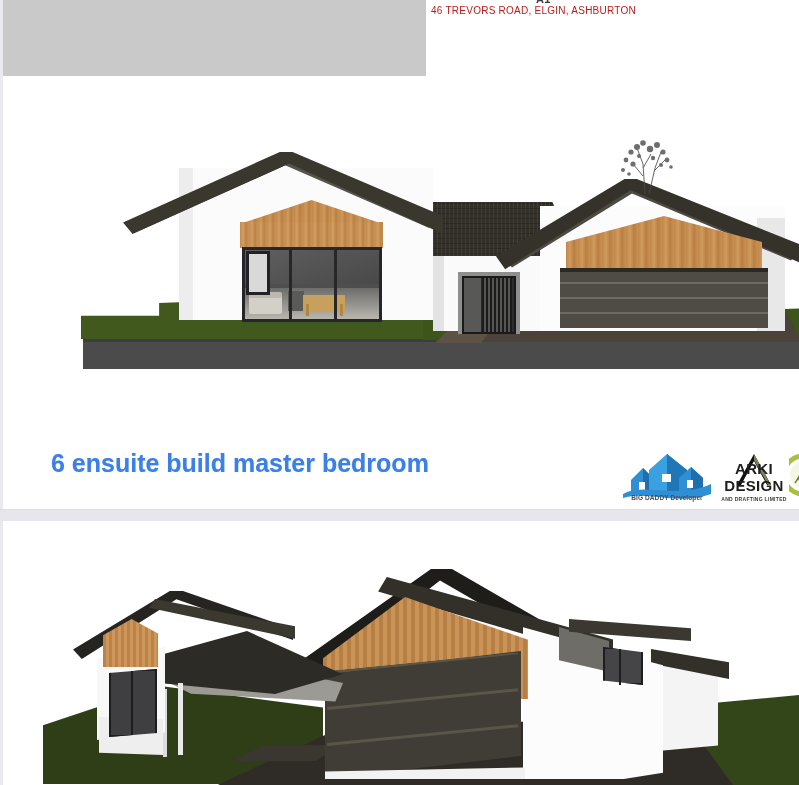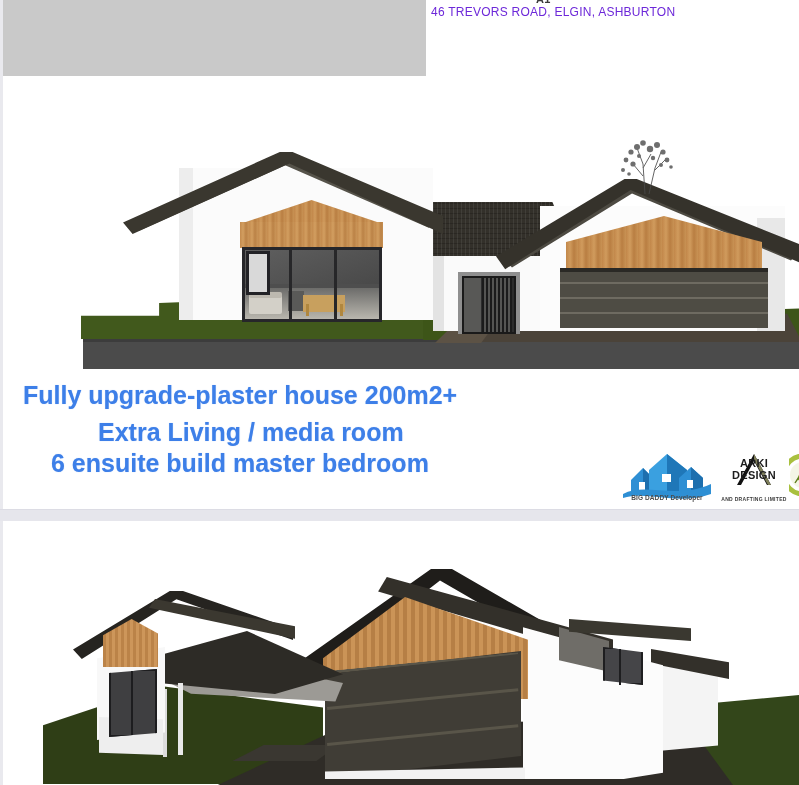--- a/index.html
+++ b/index.html
@@ -16,39 +16,39 @@
   
   #title-band{position:absolute;left:0;top:0;width:423px;height:76px;background:#c9c9c9;z-index:30;}
   .title-line{color:#3d7fe8;font-weight:bold;font-size:27px;line-height:33px;
               letter-spacing:-.2px;white-space:nowrap;
               text-shadow:0 0 1px rgba(61,127,232,.45);}
   #title-1{position:absolute;left:10px;top:4px;}
   #title-2{position:absolute;left:6px;top:37px;}
 
   #plan-code{position:absolute;left:533px;top:-7px;font-size:11px;font-weight:600;color:#3b3b3b;
              letter-spacing:.4px;z-index:30;}
-  #address{position:absolute;left:428px;top:5px;font-size:12px;color:#6d28d9;
+  #address{position:absolute;left:428px;top:5px;font-size:10px;color:#b91c1c;
            letter-spacing:.25px;white-space:nowrap;z-index:30;}
 
   
   .promo{position:absolute;color:#3d7fe8;font-weight:bold;white-space:nowrap;z-index:25;
          text-shadow:0 0 1px rgba(61,127,232,.4);}
   #promo-1{left:20px;top:381px;font-size:25px;}
   #promo-2{left:95px;top:418px;font-size:25px;}
   #promo-3{left:48px;top:449px;font-size:25px;}
 
   
   #logos{position:absolute;left:618px;top:448px;width:181px;height:58px;z-index:26;}
   .logo{position:absolute;}
   #logo-bigdaddy{left:0;top:2px;width:92px;height:52px;}
   #logo-arki{left:98px;top:4px;width:70px;height:50px;}
   #logo-circle{left:168px;top:6px;width:40px;height:42px;}
   .logo-cap{position:absolute;width:100%;text-align:center;font-weight:bold;color:#343434;}
   #bd-cap{bottom:1px;font-size:6.5px;letter-spacing:.1px;color:#4a4a4a;}
-  #arki-cap1{bottom:21px;font-size:11px;letter-spacing:.3px;color:#1d1d1d;}
+  #arki-cap1{bottom:8px;font-size:15px;letter-spacing:.3px;color:#1d1d1d;}
   #arki-cap2{bottom:0px;font-size:5px;letter-spacing:.3px;color:#3b3b3b;}
 
   
   #render1{position:absolute;left:0;top:76px;width:799px;height:290px;}
   .r{position:absolute;}
 
   
   #r1-base{left:80px;top:258px;width:719px;height:35px;background:#3c3c3c;}
   #r1-grassL{left:78px;top:223px;width:355px;height:40px;background:#41591c;
             clip-path:polygon(0% 42%,22% 42%,22% 10%,52% 0%,63% 10%,100% 18%,100% 100%,0% 100%);}
@@ -262,22 +262,20 @@
       <div class="r" id="r1-mull2"></div>
       <div class="r" id="r1-winSm"></div>
     </div>
 
     <div id="title-band"></div>
     <div class="title-line" id="title-1">Home and land package</div>
     <div class="title-line" id="title-2">4 bedrooms 2 living 755k</div>
     <div id="plan-code">A1</div>
     <div id="address">46 TREVORS ROAD, ELGIN, ASHBURTON</div>
 
-    <div class="promo" id="promo-1">Fully upgrade-plaster house 200m2+</div>
-    <div class="promo" id="promo-2">Extra Living / media room</div>
     <div class="promo" id="promo-3">6 ensuite build master bedroom</div>
 
     <div id="logos">
 
       <div class="logo" id="logo-bigdaddy">
         <svg viewBox="0 0 92 52" width="92" height="52">
           <path d="M10 30 L22 18 L34 30 L34 42 L10 42 Z" fill="#2e8fd4"></path>
           <path d="M22 18 L34 30 L34 42 L22 42 Z" fill="#1d6fae"></path>
           <rect x="18" y="32" width="6" height="10" fill="#ffffff"></rect>
           <path d="M28 20 L46 4 L66 20 L66 42 L28 42 Z" fill="#3aa0e0"></path>

